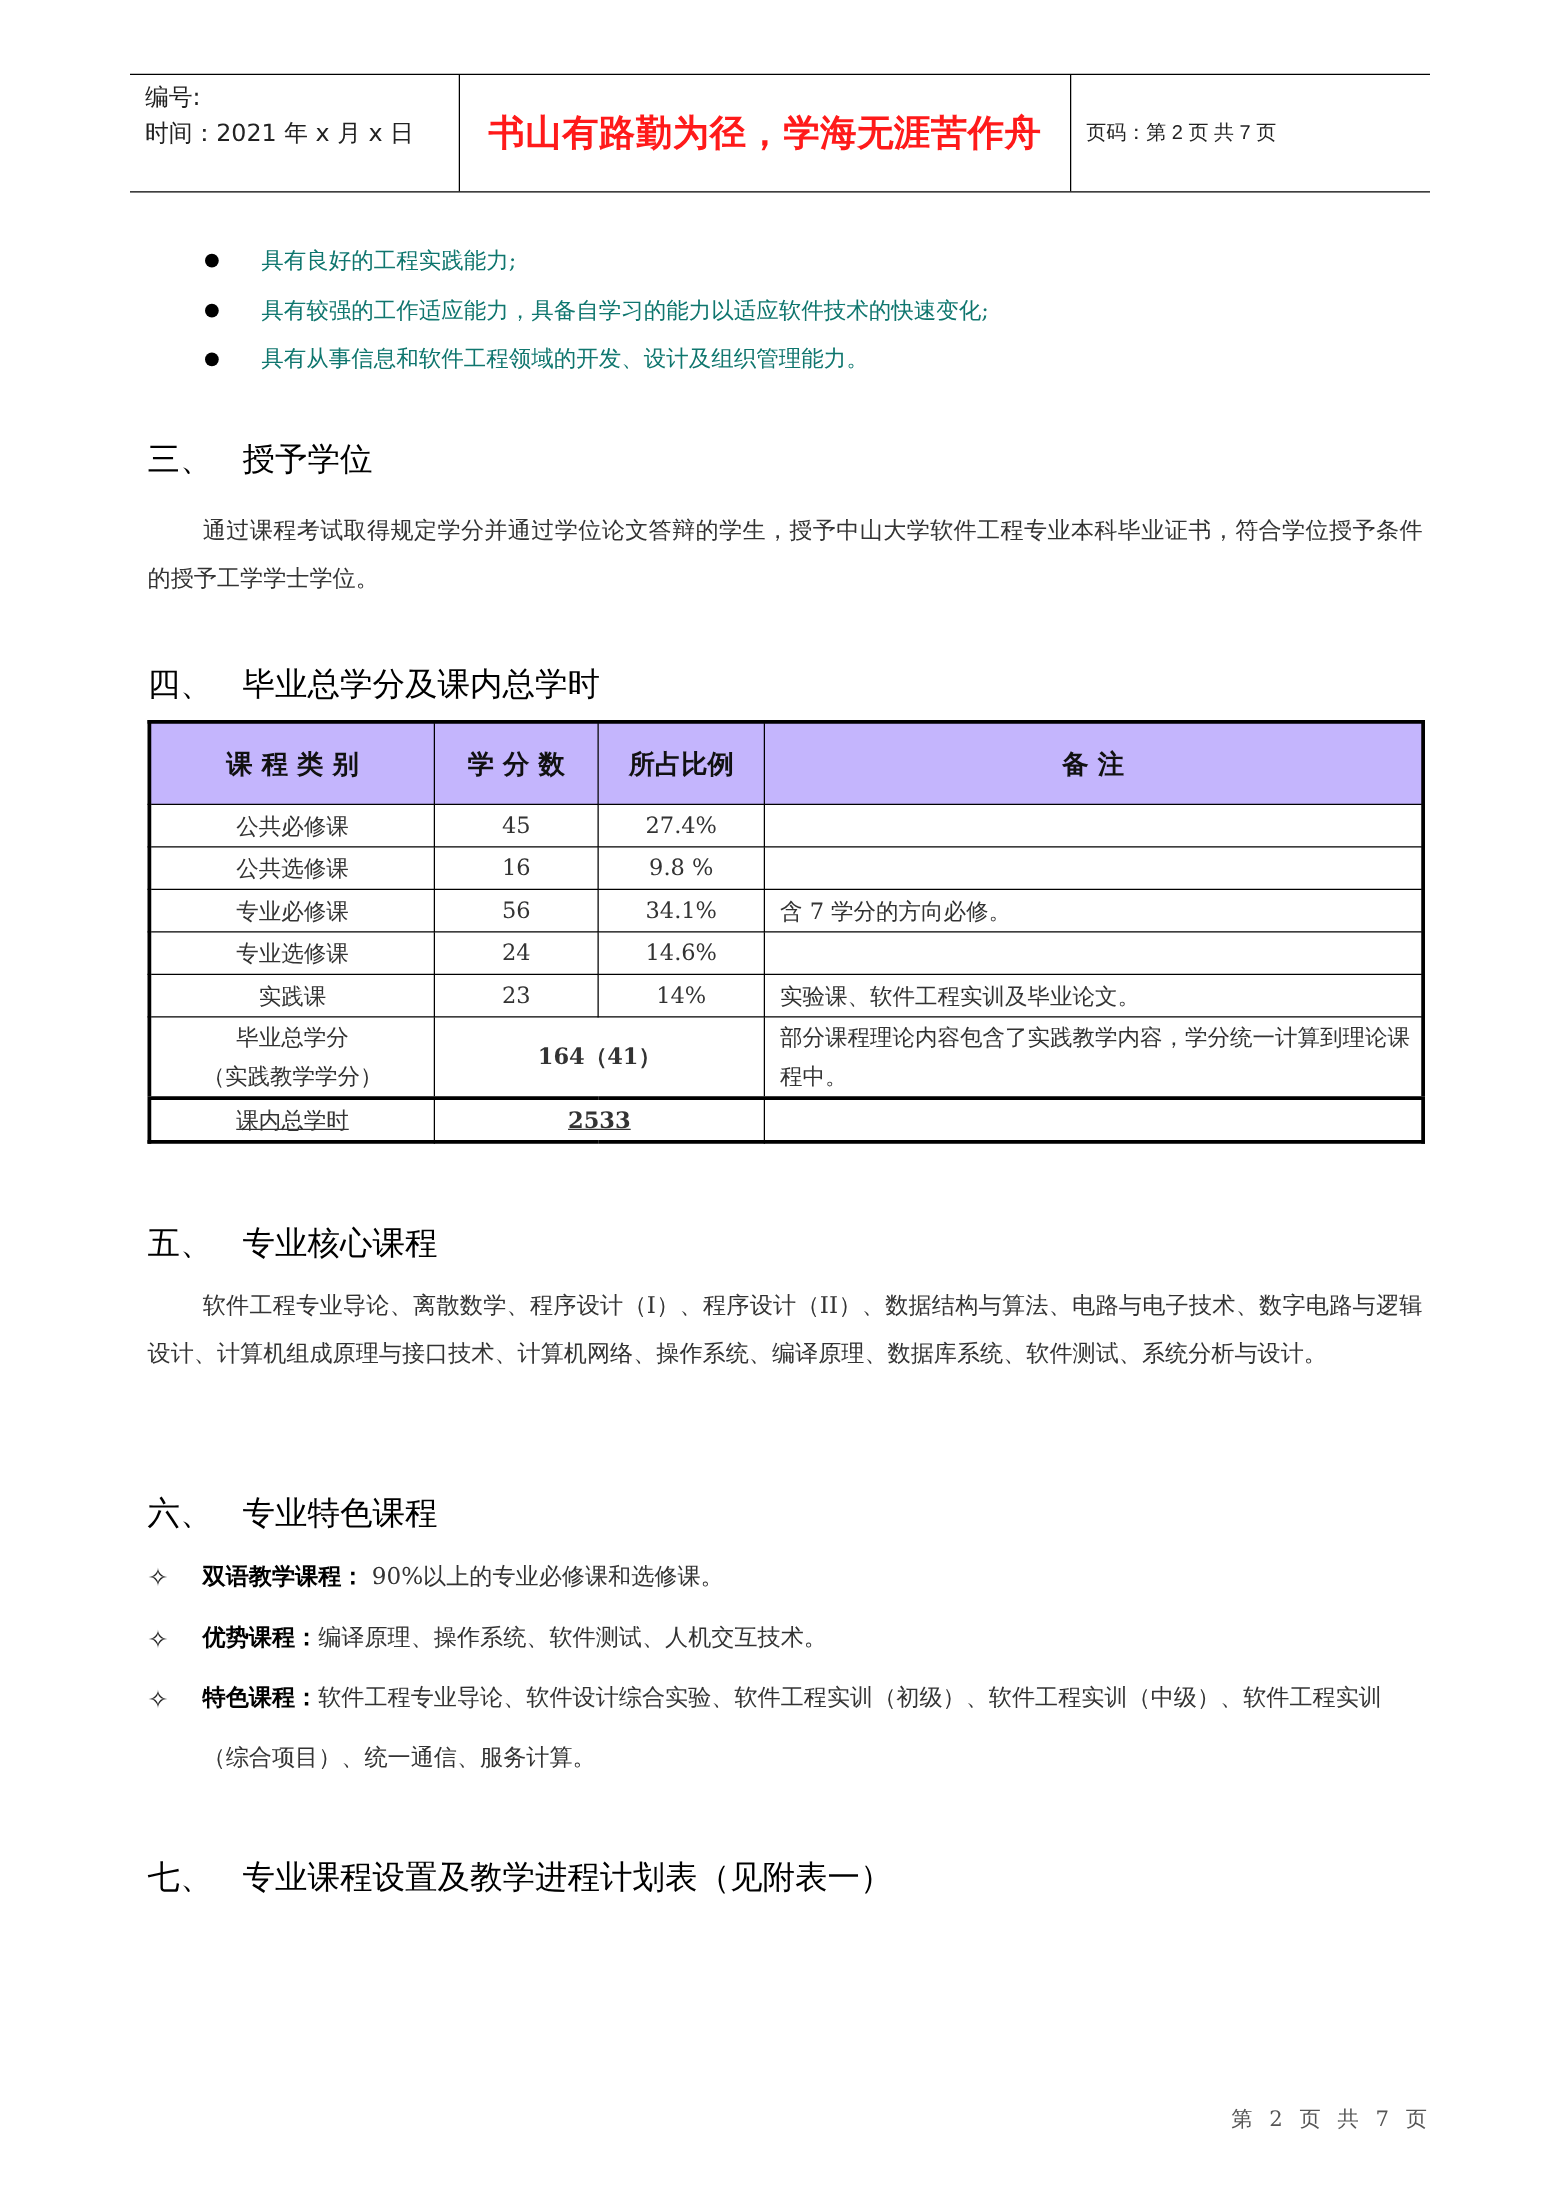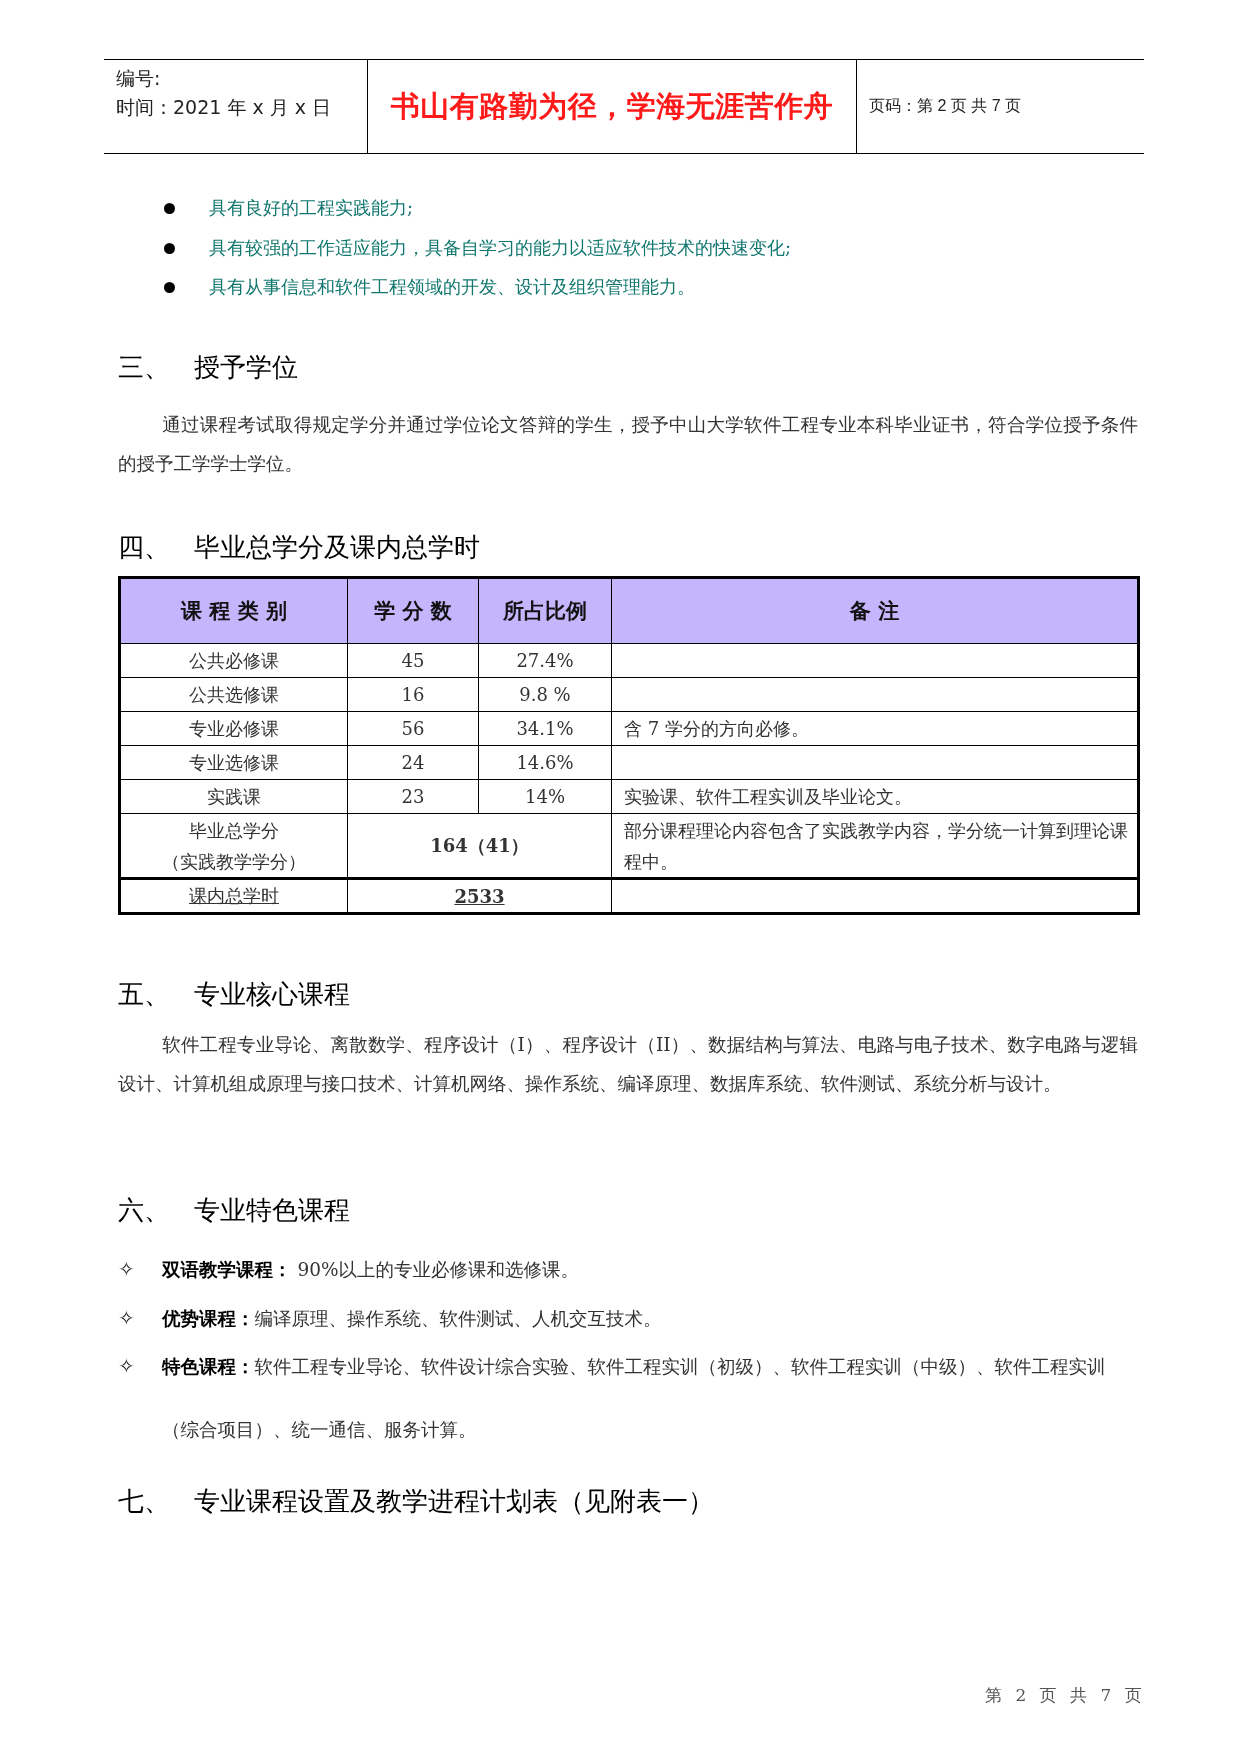--- a/index.html
+++ b/index.html
@@ -22,21 +22,21 @@
   .para .ind { display: inline-block; width: 44px; }
   table.t { position: absolute; left: 0; top: 576px; width: 1022px; border-collapse: collapse;
             border: 3px solid #000; font-size: 18px; color: #333; }
   table.t td, table.t th { border: 1px solid #000; text-align: center; padding: 0; }
   table.t th { background: #c4b5fd; height: 64px; font-family: "DejaVu Sans", "Liberation Sans", sans-serif; font-size: 21px; font-weight: bold; color: #111; }
   table.t td.note { text-align: left; padding-left: 12px; }
   table.t tr.r td { height: 33px; }
   table.t tr.r2 td { height: 63px; line-height: 31px; }
   table.t tr.last td { border-top: 3px solid #000; height: 32px; text-decoration: underline; }
   table.t td.b { font-weight: bold; }
-  .feat { position: absolute; left: 0; font-size: 18.5px; color: #333; line-height: 63px; }
+  .feat { position: absolute; left: 0; font-size: 18.5px; color: #333; line-height: 48px; }
   .feat .star { display: inline-block; width: 44px; font-size: 20px; color: #222; }
   .feat .lbl { font-family: "DejaVu Sans", "Liberation Sans", sans-serif; font-weight: bold; color: #000; }
   .feat .cont { display: inline-block; width: 976px; vertical-align: top; }
   .footer { position: absolute; left: 985px; top: 1684px; font-size: 17px; color: #555; letter-spacing: 4px; }
 </style>
 </head>
 <body>
 
 <div class="hdr">
   <div class="hdr-left">

